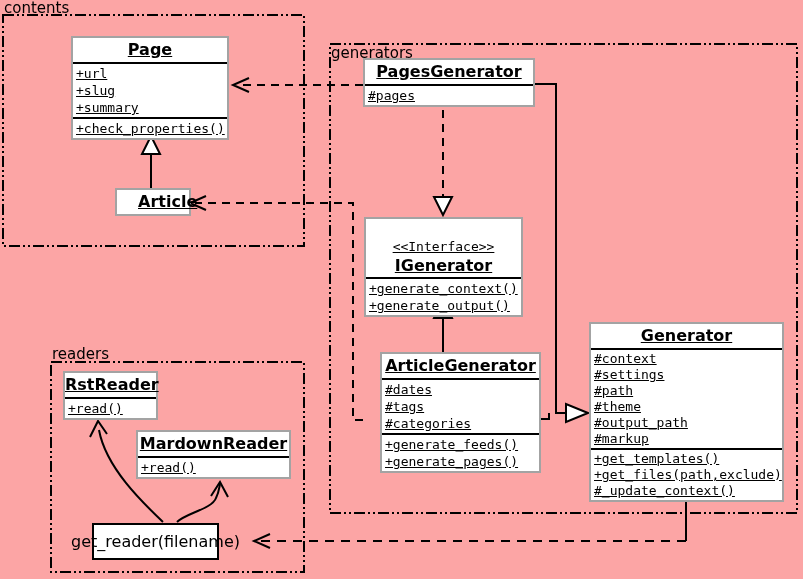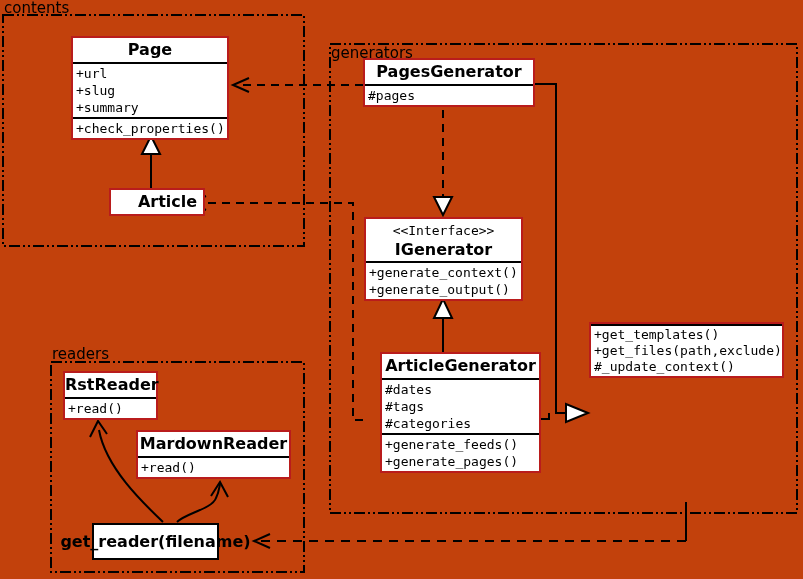--- a/index.html
+++ b/index.html
@@ -1,26 +1,26 @@
 <!DOCTYPE html>
 <html><head>
 <meta charset="utf-8">
 <style>
   html,body{margin:0;padding:0;background:#fff;}
-  #canvas{position:relative;width:803px;height:579px;background:#c2410c;overflow:hidden;
+  #canvas{position:relative;width:803px;height:579px;background:#fca5a5;overflow:hidden;
           font-family:"DejaVu Sans",sans-serif;color:#000;}
   #wires{position:absolute;left:0;top:0;z-index:1;}
   .pkg-label{position:absolute;z-index:3;font:15px "DejaVu Sans",sans-serif;color:#000;
              line-height:15px;white-space:nowrap;}
-  .uml-class{position:absolute;z-index:2;background:#fff;border:2px solid #b91c1c;
-             box-sizing:border-box;}
+  .uml-class{position:absolute;z-index:2;background:#fff;border:2px solid #a3a3a3;
+             box-sizing:border-box;text-decoration:underline;}
   .uml-title{font:bold 16px "DejaVu Sans",sans-serif;text-align:center;line-height:24px;
              white-space:nowrap;}
   .uml-stereotype{font:13px "DejaVu Sans Mono",monospace;text-align:center;line-height:16px;
-             padding-top:4px;}
+             padding-top:20px;}
   .uml-stereotype + .uml-title{line-height:22px;}
   .uml-section{border-top:2px solid #000;padding:1px 0;}
   .member{font:13px "DejaVu Sans Mono",monospace;line-height:17px;padding:0 3px;
           white-space:nowrap;}
   .compact .member{line-height:16px;}
   .func-box{position:absolute;z-index:2;background:#fff;border:2px solid #000;
             box-sizing:border-box;display:flex;align-items:center;justify-content:center;
             font:16px "DejaVu Sans",sans-serif;white-space:nowrap;}
 </style>
 </head>
@@ -73,21 +73,21 @@
     <div class="uml-section">
         <div class="member">+url</div>
         <div class="member">+slug</div>
         <div class="member">+summary</div>
       </div>
     <div class="uml-section">
         <div class="member">+check_properties()</div>
       </div>
   </div>
 
-  <div class="uml-class" style="left:109px;top:188px;width:96px;padding-left:21px;">
+  <div class="uml-class" style="left:115px;top:188px;width:76px;padding-left:21px;">
     <div class="uml-title">Article</div>
   </div>
 
   <div class="uml-class" style="left:363px;top:58px;width:172px;">
     <div class="uml-title">PagesGenerator</div>
     <div class="uml-section">
         <div class="member">#pages</div>
       </div>
   </div>
 
@@ -107,20 +107,29 @@
         <div class="member">#tags</div>
         <div class="member">#categories</div>
       </div>
     <div class="uml-section">
         <div class="member">+generate_feeds()</div>
         <div class="member">+generate_pages()</div>
       </div>
   </div>
 
   <div class="uml-class compact" style="left:589px;top:322px;width:195px;">
+    <div class="uml-title">Generator</div>
+    <div class="uml-section">
+        <div class="member">#context</div>
+        <div class="member">#settings</div>
+        <div class="member">#path</div>
+        <div class="member">#theme</div>
+        <div class="member">#output_path</div>
+        <div class="member">#markup</div>
+      </div>
     <div class="uml-section">
         <div class="member">+get_templates()</div>
         <div class="member">+get_files(path,exclude)</div>
         <div class="member">#_update_context()</div>
       </div>
   </div>
 
   <div class="uml-class" style="left:63px;top:371px;width:95px;">
     <div class="uml-title">RstReader</div>
     <div class="uml-section">
@@ -128,17 +137,17 @@
       </div>
   </div>
 
   <div class="uml-class" style="left:136px;top:430px;width:155px;">
     <div class="uml-title">MardownReader</div>
     <div class="uml-section">
         <div class="member">+read()</div>
       </div>
   </div>
 
-  <div class="func-box" style="left:92px;top:523px;width:127px;height:37px;font-weight:bold;">
+  <div class="func-box" style="left:92px;top:523px;width:127px;height:37px;">
     <span>get_reader(filename)</span>
   </div>
 
 </div>
 
 </body></html>

